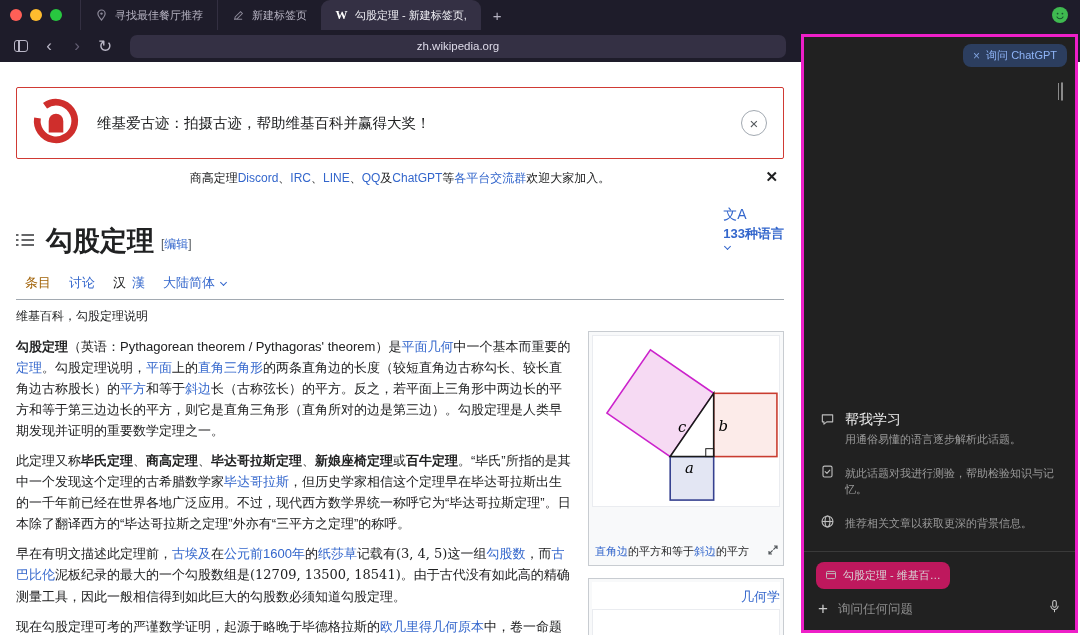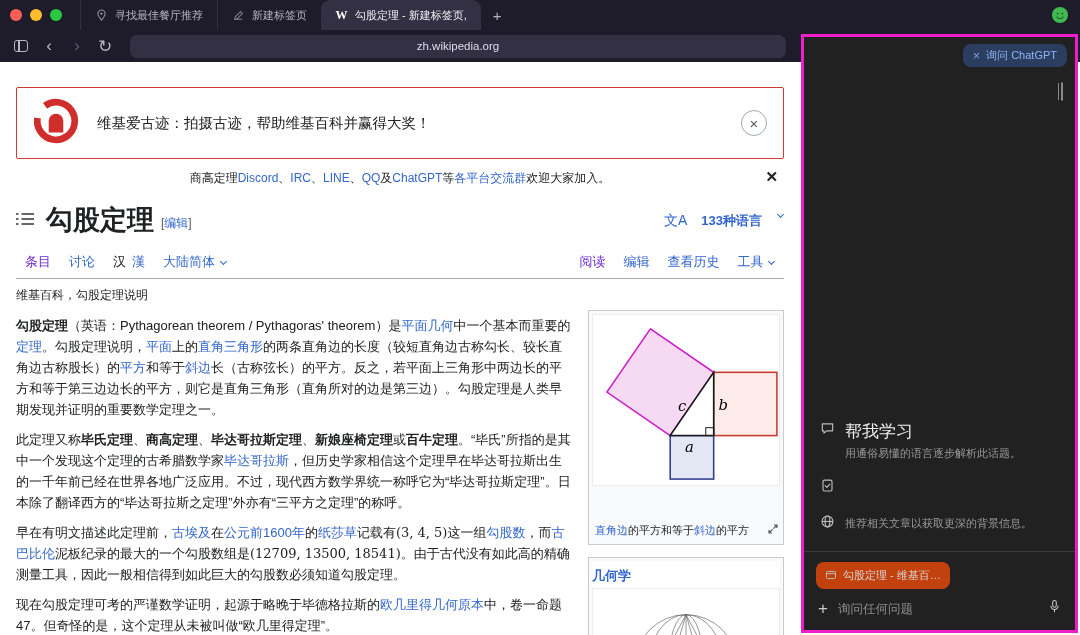--- a/index.html
+++ b/index.html
@@ -36,59 +36,59 @@
   .banner-title { font-size:14.5px; }
   .banner-link { font-size:14.5px; font-weight:bold; }
   .banner-close { position:absolute; right:16px; top:50%; transform:translateY(-50%); width:26px; height:26px; border:1px solid #a2a9b1; border-radius:50%; display:flex; align-items:center; justify-content:center; color:#54595d; font-size:15px; }
   .notice { position:relative; text-align:center; font-size:12px; padding:11px 40px 7px; }
   .notice-close { position:absolute; right:6px; top:9px; font-size:15px; font-weight:bold; color:#202122; }
 
   .art-header { display:flex; align-items:flex-end; padding:12px 0 2px; }
   .toc-icon { margin:0 12px 6px 0; }
   .art-title { font-family:"Liberation Serif","DejaVu Serif",serif; font-size:27px; line-height:1.1; }
   .edit-link { font-size:12px; margin-left:7px; margin-bottom:4px; color:#54595d; }
-  .lang-btn { margin-left:auto; color:#36c; font-size:13px; font-weight:bold; display:flex; gap:14px; margin-bottom:6px; }
+  .lang-btn { margin-left:auto; color:#36c; font-size:13px; font-weight:bold; display:flex; gap:1px; margin-bottom:6px;flex-direction:column; }
   .langglyph { font-weight:normal; font-size:14px; }
   .caret { display:inline-block; width:5px; height:5px; border-right:1.5px solid currentColor; border-bottom:1.5px solid currentColor; transform:rotate(45deg); margin:0 1px 2px 2px; }
 
   .page-tabs { display:flex; align-items:center; border-bottom:1px solid #a2a9b1; font-size:13px; margin-top:8px; }
   .ptab { padding:7px 9px; color:#36c; white-space:nowrap; }
-  .ptab.active { color:#6d28d9; }
+  .ptab.active { color:#a16207; }
   .variant { display:flex; gap:6px; padding:7px 9px; }
   .ptabs-right { margin-left:auto; display:flex; }
   .tagline { font-size:12px; padding-top:8px; }
 
   .art-body { font-size:13px; line-height:1.62; padding-top:2px; }
   .wp { margin-top:9px; }
   .lnk { color:#36c; }
   .b { font-weight:bold; }
   .math { font-family:"DejaVu Serif",serif; }
 
   .thumb { float:right; clear:right; width:196px; margin:4px 0 8px 16px; border:1px solid #c8ccd1; background:#f8f9fa; padding:3px; }
   .thumb-img { background:#fff; border:1px solid #eaecf0; display:block; }
   .thumb-cap { font-size:11px; line-height:1.4; padding:5px 14px 3px 3px; position:relative;margin-top:32px; }
   .enlarge { position:absolute; right:2px; bottom:3px; color:#54595d; }
-  .navbox-title { text-align:left; font-weight:bold; color:#36c; font-size:13px; padding:4px 0 2px; background:#fff; }
+  .navbox-title { text-align:right; font-weight:normal; color:#36c; font-size:13px; padding:4px 0 2px; background:#fff; }
 
   
   .assistant { position:absolute; left:801px; top:34px; width:277px; height:599px; background:#212121;
                border:3px solid #ee1fc8; display:flex; flex-direction:column; z-index:5; }
   .asst-head { display:flex; justify-content:flex-end; padding:7px 8px 2px; }
   .ask-btn { display:inline-flex; align-items:center; gap:6px; background:#2c3e5f; color:#8fb4f7; border-radius:8px; padding:4px 10px; font-size:11px; }
   .ask-x { color:#7fa2dd; font-size:12px; }
   .panel-row { display:flex; justify-content:flex-end; padding:14px 12px 0; }
   .panel-glyph { width:14px; height:11px; border:1.4px solid #8a8a8a; border-radius:3px; position:relative; }
   .panel-glyph::after { content:""; position:absolute; right:3px; top:0; bottom:0; width:1.4px; background:#8a8a8a; }
   .asst-spacer { flex:1; }
   .sugg { display:flex; gap:10px; padding:8px 16px; align-items:flex-start; }
   .sugg-ic { color:#bdbdbd; margin-top:1px; flex:0 0 auto; }
-  .sugg-label { font-size:17px; color:#ececec; }
+  .sugg-label { font-size:14px; color:#ececec; }
   .sugg-desc { font-size:11px; color:#9a9a9a; margin-top:3px; line-height:1.4; }
   .chip-row { margin-top:10px; border-top:1px solid #3a3a3a; padding:10px 12px 4px; }
-  .chip { display:inline-flex; align-items:center; gap:6px; background:#c2410c; border-radius:8px; padding:6px 9px; font-size:11px; color:#d9d9d9; max-width:150px; }
+  .chip { display:inline-flex; align-items:center; gap:6px; background:#be185d; border-radius:8px; padding:6px 9px; font-size:11px; color:#d9d9d9; max-width:150px; }
   .chip-label { white-space:nowrap; overflow:hidden; text-overflow:ellipsis; }
   .input-row { display:flex; align-items:center; gap:10px; padding:6px 14px 12px; }
   .plus { color:#c9c9c9; font-size:17px; line-height:1; }
   .ask-input { flex:1; background:transparent; border:none; outline:none; color:#ddd; font-size:12.5px; font-family:"Liberation Sans",sans-serif; }
   .ask-input::placeholder { color:#8e8e8e; }
   .mic { color:#c9c9c9; flex:0 0 auto; }
 </style>
 </head>
 <body>
 
@@ -193,29 +193,20 @@
     <div class="page-tabs">
       <span class="ptab active">条目</span>
       <span class="ptab">讨论</span>
       <span class="variant">
         <span style="color:#202122">汉</span>
         <span class="lnk">漢</span>
       </span>
       <span class="ptab">
         <span>大陆简体</span>
         <span class="caret"></span>
-      </span>
-      <span class="ptabs-right">
-        <span class="ptab active">阅读</span>
-        <span class="ptab">编辑</span>
-        <span class="ptab">查看历史</span>
-        <span class="ptab">
-          <span>工具</span>
-          <span class="caret"></span>
-        </span>
       </span>
     </div>
 
     <div class="tagline">维基百科，勾股定理说明</div>
 
     <div class="art-body">
 
       <div class="thumb">
         <svg class="thumb-img" width="188" height="172" viewBox="0 0 188 172">
           <polygon points="78,122 122,58 58,14 14,78" fill="#f6daf3" stroke="#cc22cc" stroke-width="1.6"></polygon>
@@ -291,20 +282,21 @@
   </div>
 
   <div class="sugg">
     <span class="sugg-ic">
       <svg width="15" height="15" viewBox="0 0 16 16">
           <rect x="3.2" y="2.2" width="9.6" height="11.6" rx="1.6" fill="none" stroke="currentColor" stroke-width="1.2"></rect>
           <path d="M5.5 8.2l1.9 1.9 3.1-3.6" fill="none" stroke="currentColor" stroke-width="1.2" stroke-linecap="round" stroke-linejoin="round"></path>
         </svg>
     </span>
     <span>
+      <div class="sugg-desc">就此话题对我进行测验，帮助检验知识与记忆。</div>
     </span>
   </div>
 
   <div class="sugg">
     <span class="sugg-ic">
       <svg width="15" height="15" viewBox="0 0 16 16">
           <circle cx="8" cy="8" r="5.8" fill="none" stroke="currentColor" stroke-width="1.2"></circle>
           <ellipse cx="8" cy="8" rx="2.6" ry="5.8" fill="none" stroke="currentColor" stroke-width="1.2"></ellipse>
           <line x1="2.2" y1="8" x2="13.8" y2="8" stroke="currentColor" stroke-width="1.2"></line>
         </svg>

